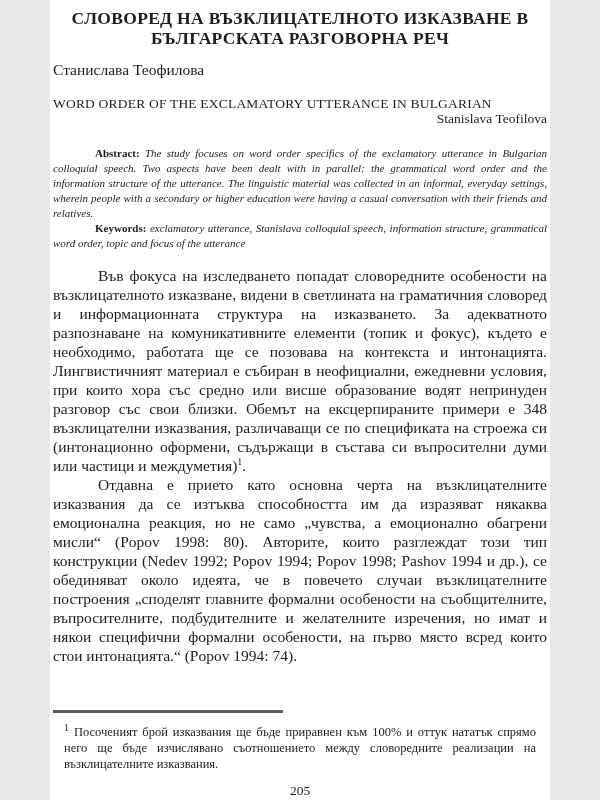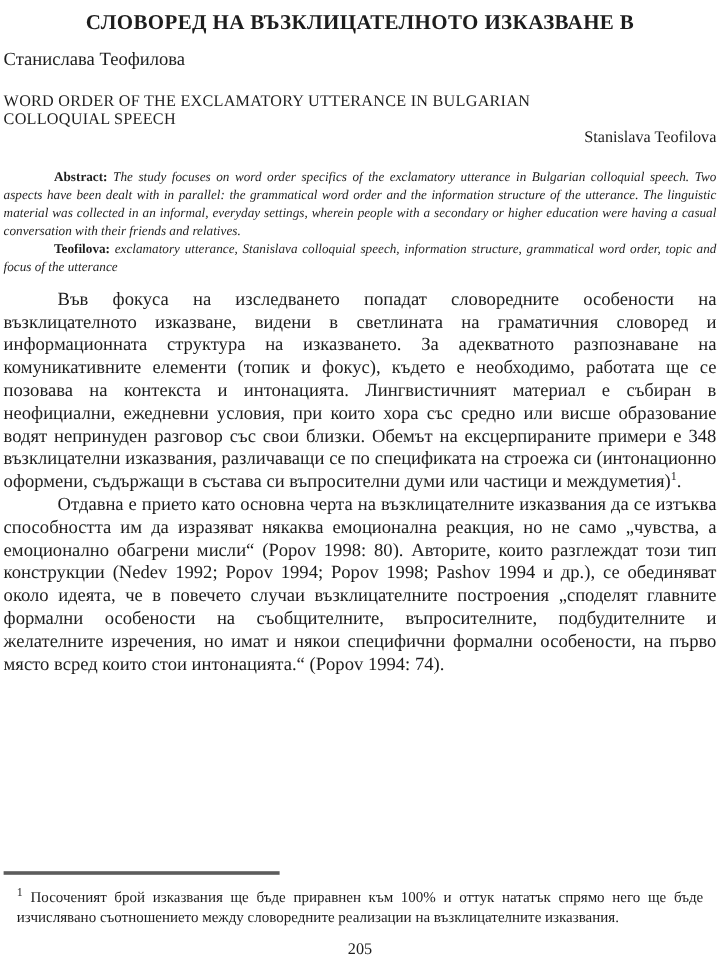--- a/index.html
+++ b/index.html
@@ -2,21 +2,21 @@
 <html><head>
 <meta charset="utf-8">
 <style>
   html, body {
     margin: 0;
     padding: 0;
     background: #e8e8e8;
   }
   .page {
     position: relative;
-    width: 600px;
+    width: 500px;
     height: 800px;
     margin: 0 auto;
     background: #ffffff;
     font-family: "Liberation Serif", "DejaVu Serif", serif;
     color: #1d1d1d;
     overflow: hidden;
     box-sizing: border-box;
     padding: 6px 3px 0 3px;
   }
   .title {
@@ -56,21 +56,21 @@
     text-indent: 42px;
   }
   .abstract-label, .keywords-label {
     font-weight: bold;
     font-style: normal;
   }
   .it {
     font-style: italic;
   }
   .body-text {
-    margin-top: 9px;
+    margin-top: 15px;
     font-size: 15.5px;
     line-height: 19px;
     text-align: justify;
   }
   .body-text p {
     margin: 0;
     text-indent: 45px;
   }
   .fn-ref {
     font-size: 10px;
@@ -102,34 +102,34 @@
     line-height: 15px;
   }
 </style>
 </head>
 <body>
 
 <div class="page">
 
   <h1 class="title">
     <span>СЛОВОРЕД НА ВЪЗКЛИЦАТЕЛНОТО ИЗКАЗВАНЕ В</span><br>
+    <span>БЪЛГАРСКАТА РАЗГОВОРНА РЕЧ</span>
   </h1>
 
   <div class="author-bg">Станислава Теофилова</div>
 
   <div class="title-en">
     <span>WORD ORDER OF THE EXCLAMATORY UTTERANCE IN BULGARIAN</span><br>
-    <span>COLLOQUIAL SPEECH</span>
   </div>
 
   <div class="author-en">Stanislava Teofilova</div>
 
   <div class="abstract-block">
     <p><span class="abstract-label">Abstract:</span><span class="it"> The study focuses on word order specifics of the exclamatory utterance in Bulgarian colloquial speech. Two aspects have been dealt with in parallel: the grammatical word order and the information structure of the utterance. The linguistic material was collected in an informal, everyday settings, wherein people with a secondary or higher education were having a casual conversation with their friends and relatives.</span></p>
-    <p><span class="keywords-label">Teofilova:</span><span class="it"> exclamatory utterance, Stanislava colloquial speech, information structure, grammatical word order, topic and focus of the utterance</span></p>
+    <p><span class="keywords-label">Keywords:</span><span class="it"> exclamatory utterance, Stanislava colloquial speech, information structure, grammatical word order, topic and focus of the utterance</span></p>
   </div>
 
   <div class="body-text">
     <p><span>Във фокуса на изследването попадат словоредните особености на възклицателното изказване, видени в светлината на граматичния словоред и информационната структура на изказването. За адекватното разпознаване на комуникативните елементи (топик и фокус), където е необходимо, работата ще се позовава на контекста и интонацията. Лингвистичният материал е събиран в неофициални, ежедневни условия, при които хора със средно или висше образование водят непринуден разговор със свои близки. Обемът на ексцерпираните примери е 348 възклицателни изказвания, различаващи се по спецификата на строежа си (интонационно оформени, съдържащи в състава си въпросителни думи или частици и междуметия)</span><span class="fn-ref">1</span><span>.</span></p>
     <p>Отдавна е прието като основна черта на възклицателните изказвания да се изтъква способността им да изразяват някаква емоционална реакция, но не само „чувства, а емоционално обагрени мисли“ (Popov 1998: 80). Авторите, които разглеждат този тип конструкции (Nedev 1992; Popov 1994; Popov 1998; Pashov 1994 и др.), се обединяват около идеята, че в повечето случаи възклицателните построения „споделят главните формални особености на съобщителните, въпросителните, подбудителните и желателните изречения, но имат и някои специфични формални особености, на първо място всред които стои интонацията.“ (Popov 1994: 74).</p>
   </div>
 
   <div class="footer">
     <div class="fn-separator"></div>
     <p class="footnote"><span class="fn-ref">1</span><span> Посоченият брой изказвания ще бъде приравнен към 100% и оттук нататък спрямо него ще бъде изчислявано съотношението между словоредните реализации на възклицателните изказвания.</span></p>

